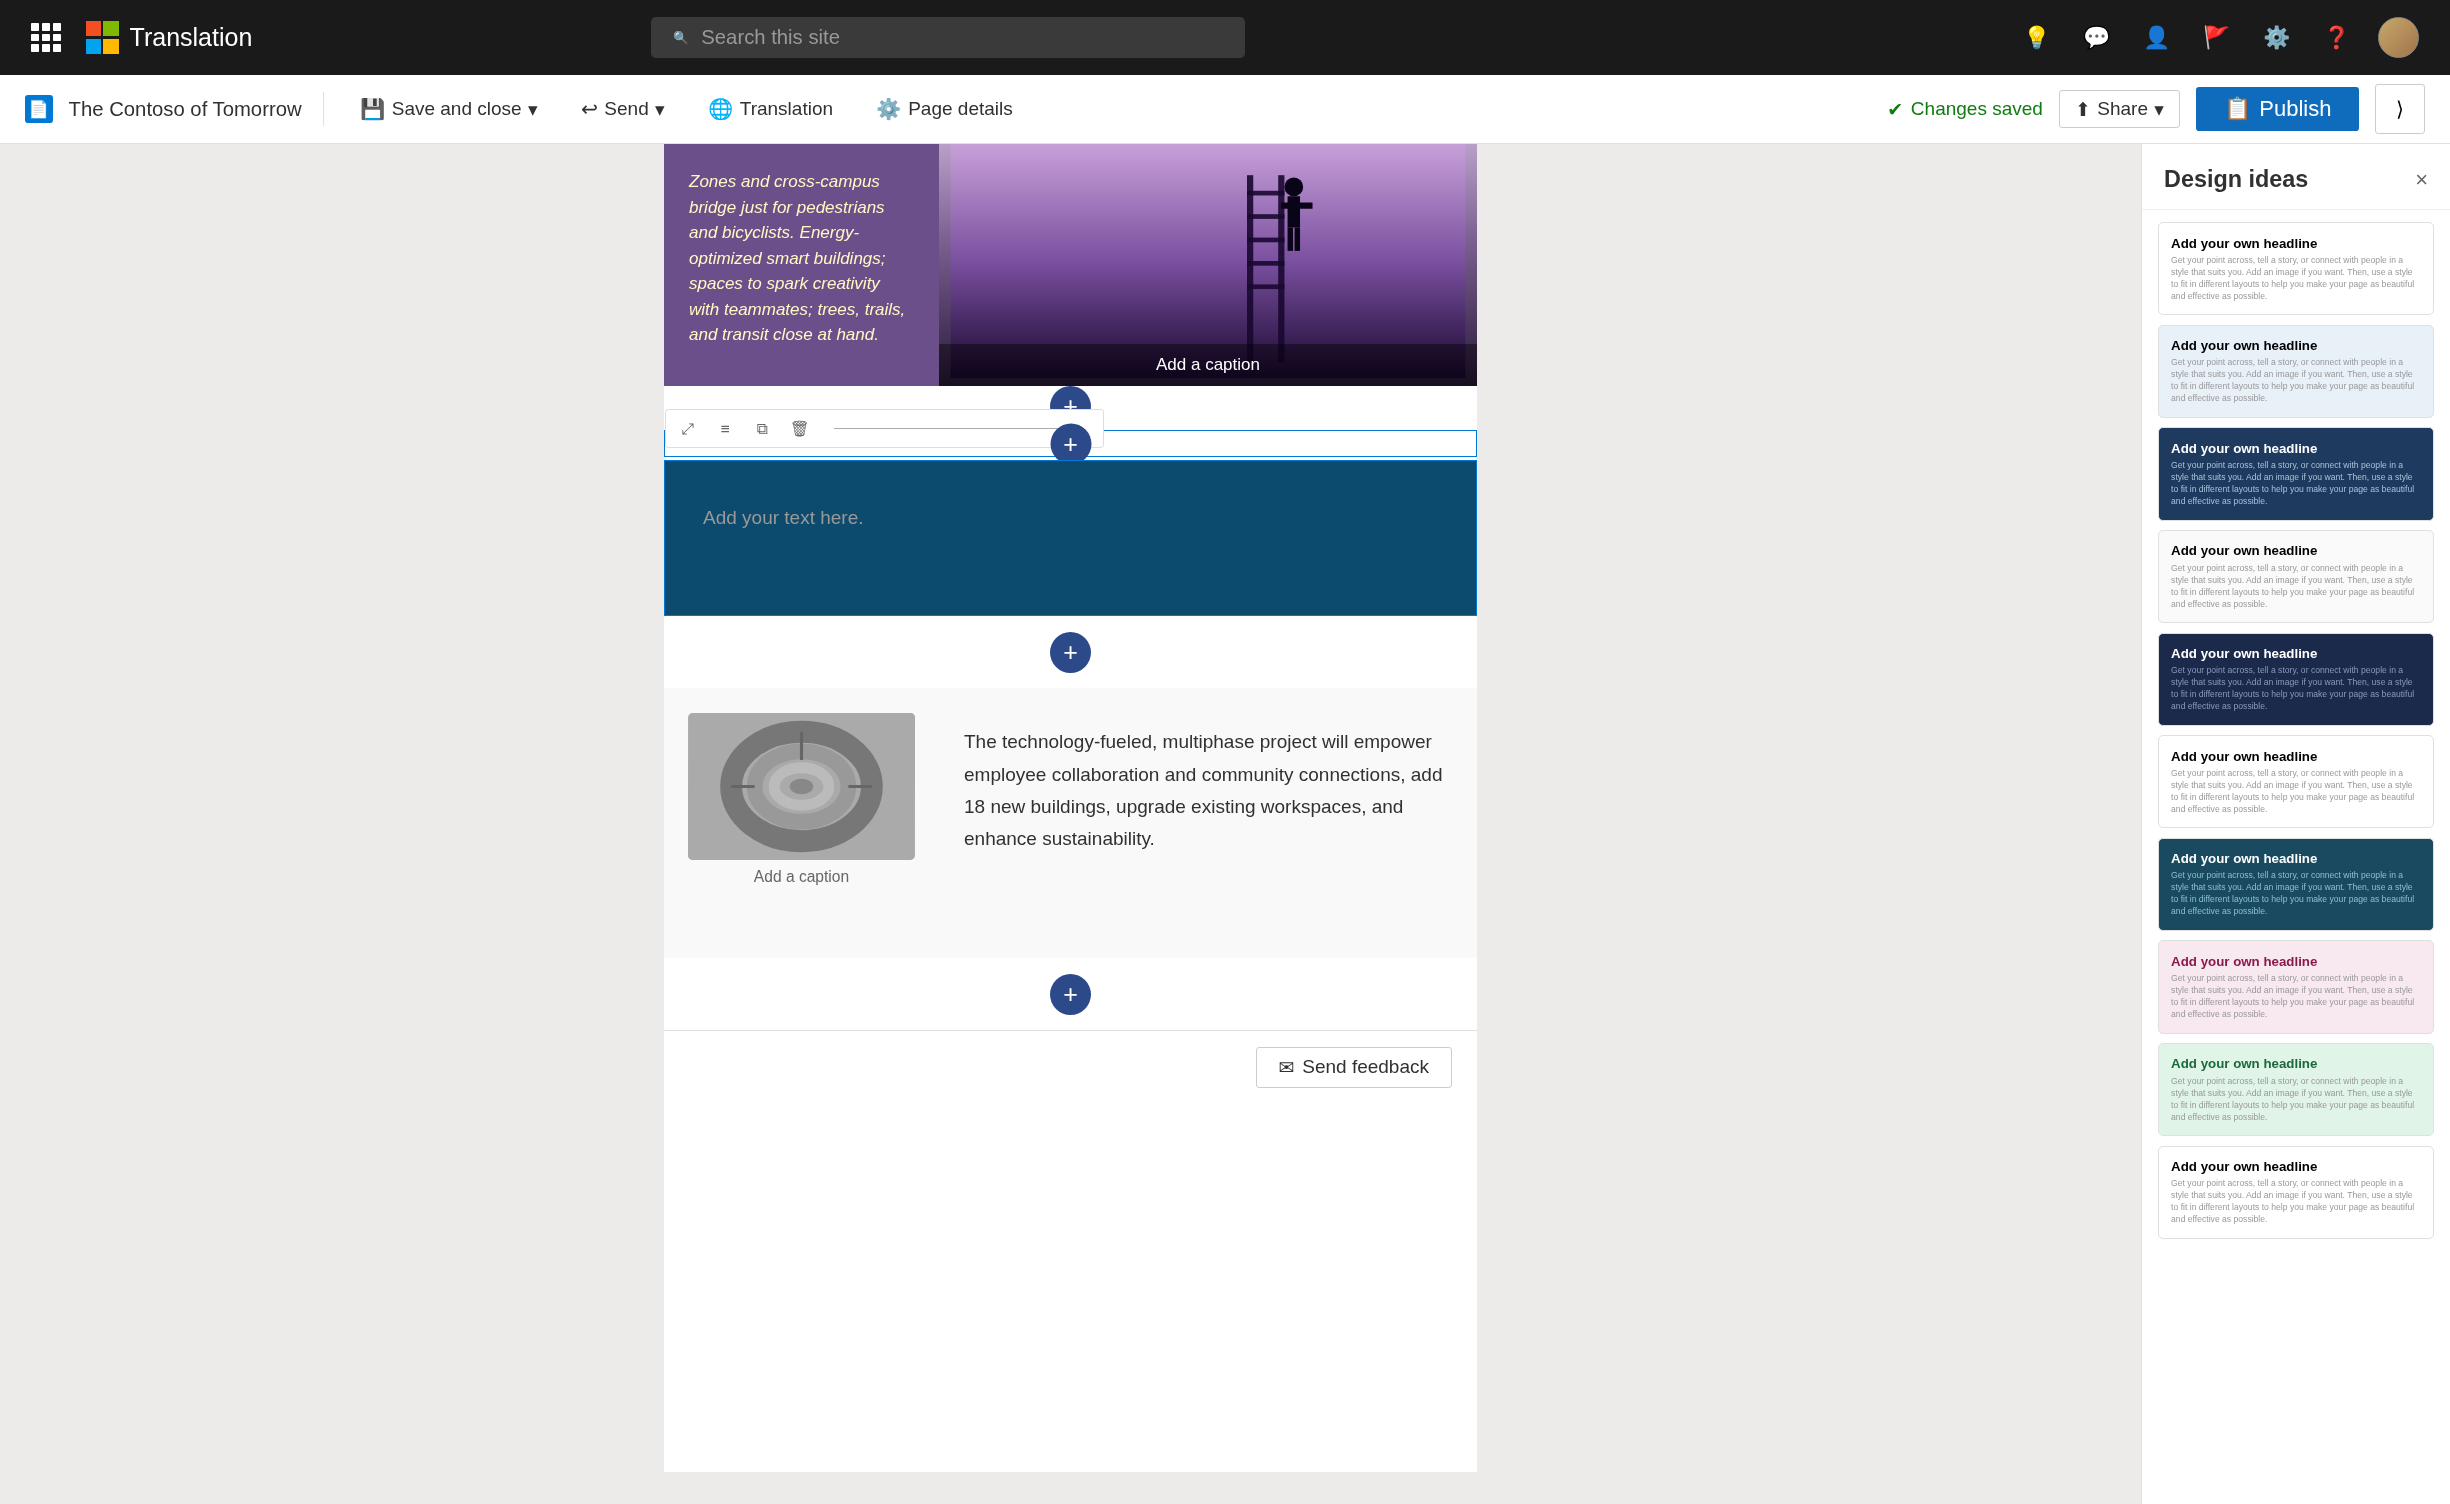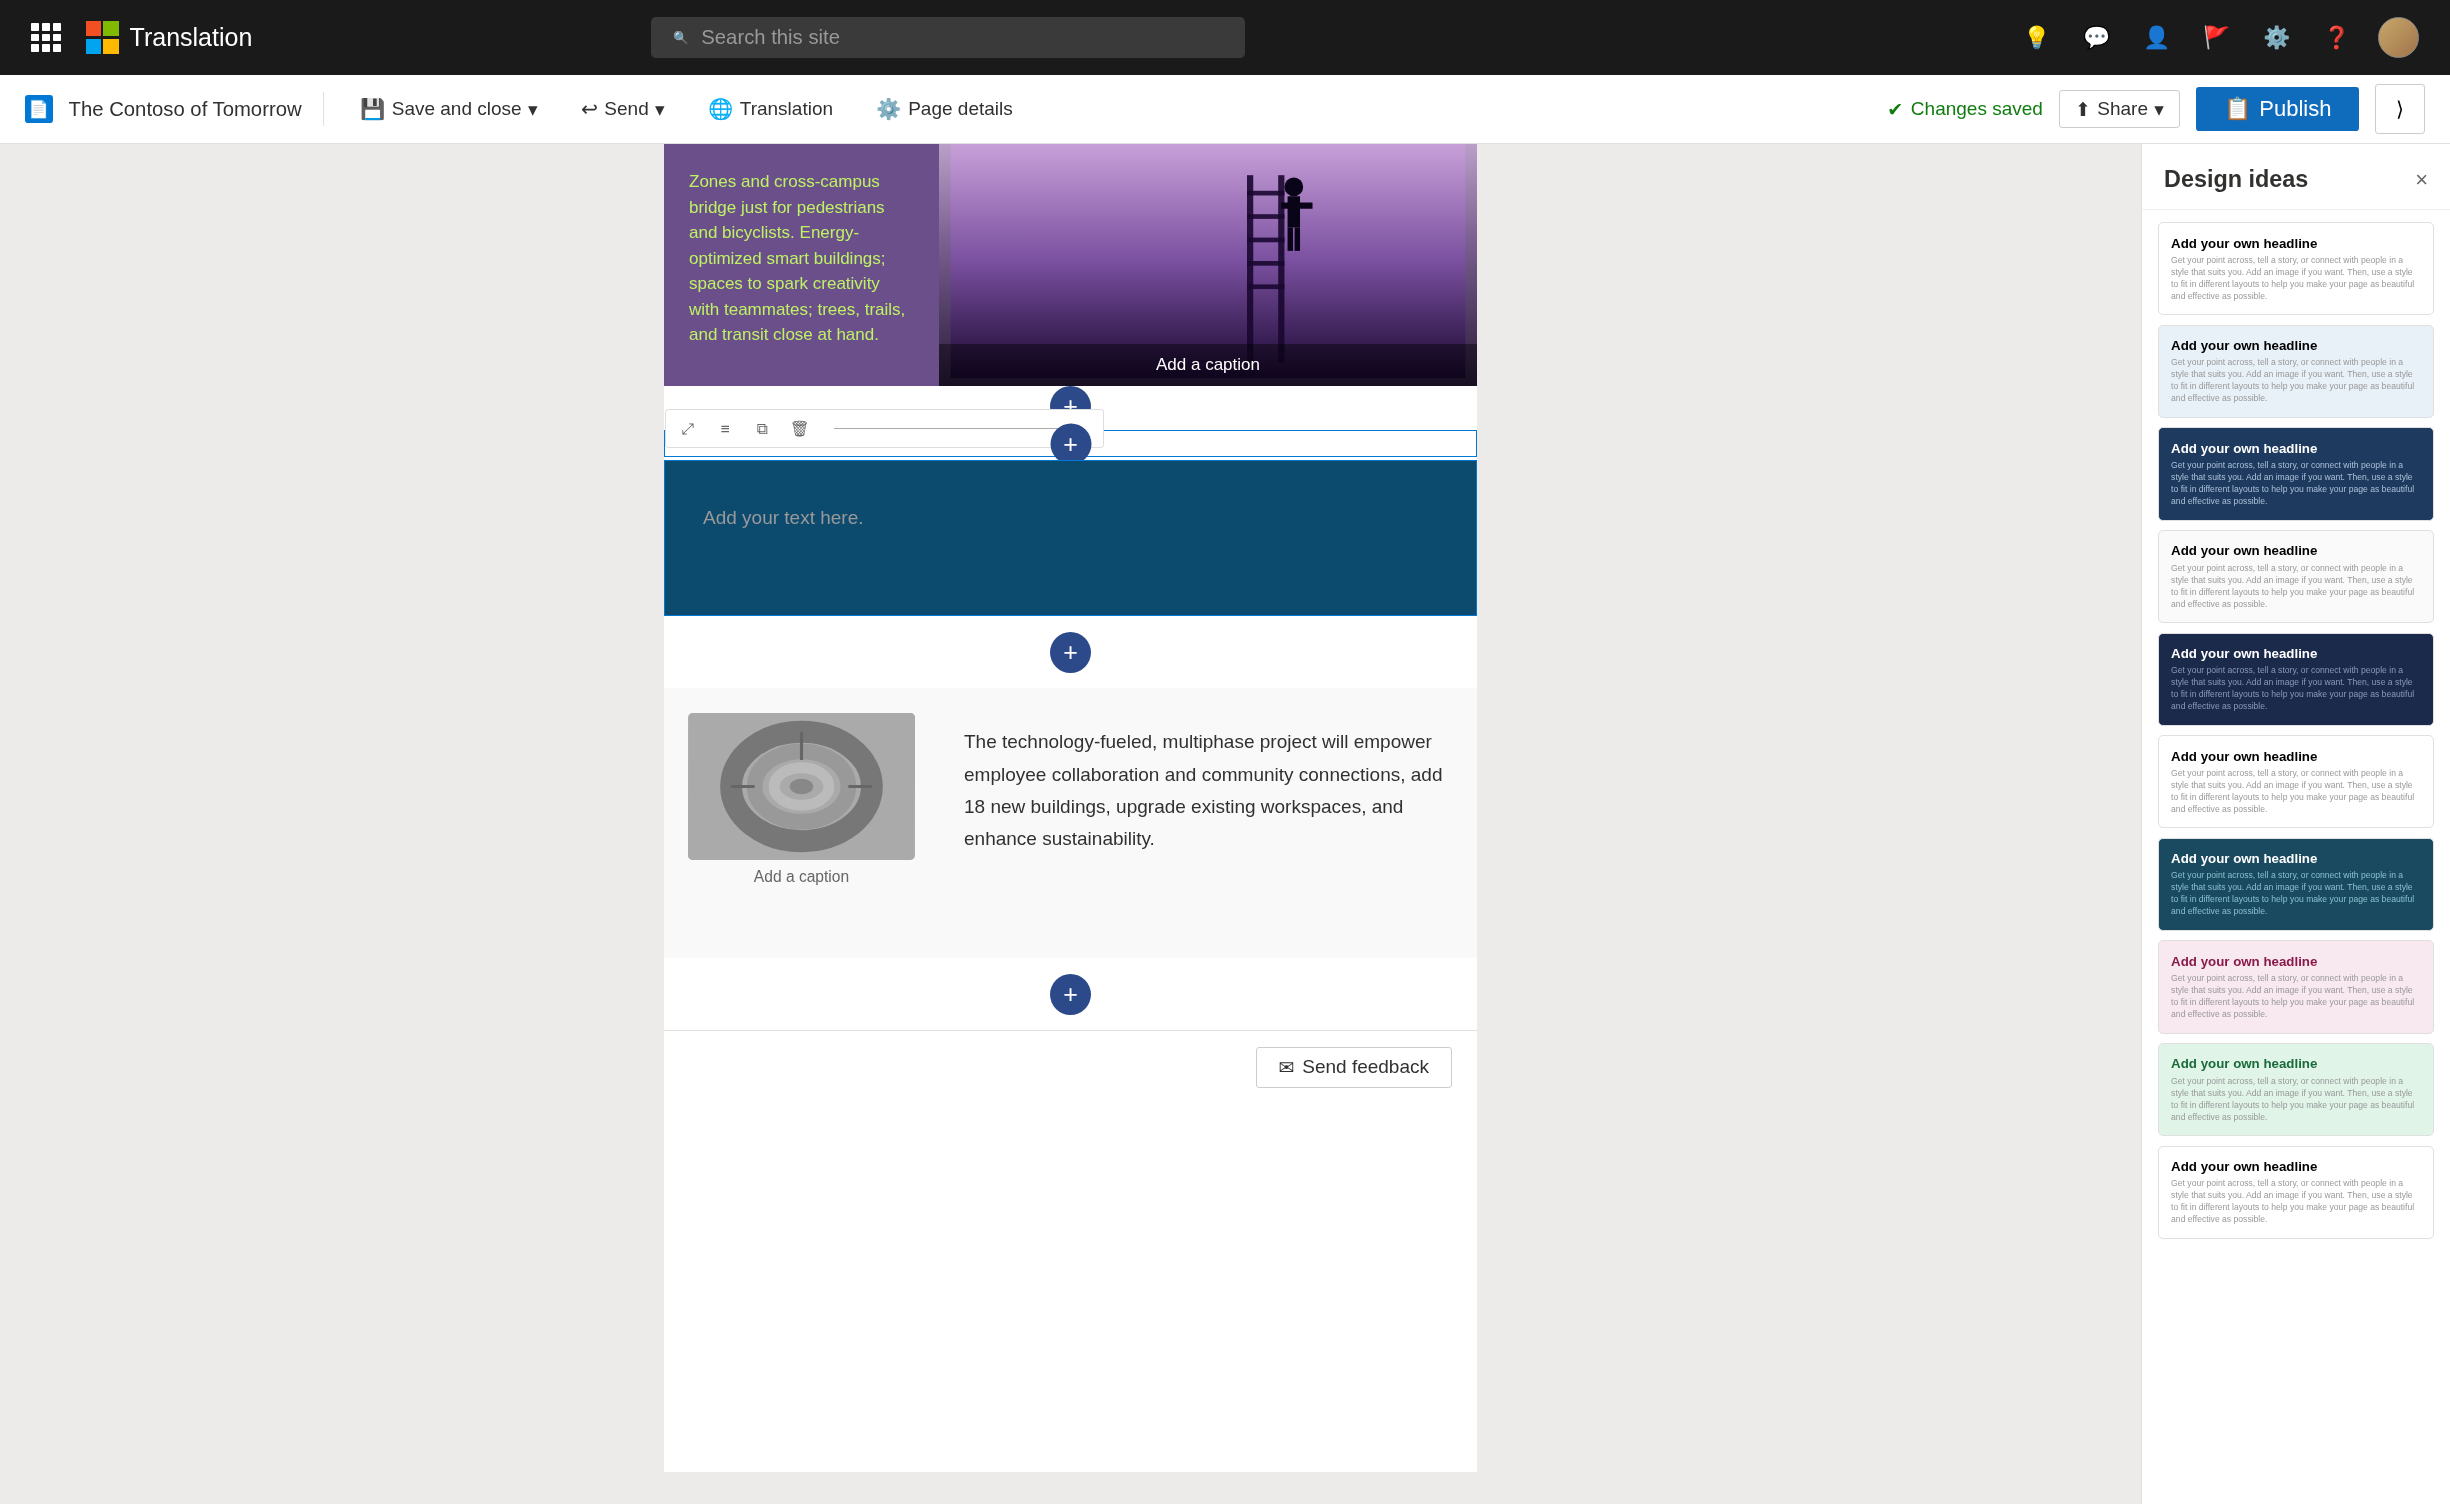--- a/index.html
+++ b/index.html
@@ -133,21 +133,22 @@
     
     .section-image-grid {
       display: grid;
       grid-template-columns: 275px 1fr;
       min-height: 242px;
       background: #fff;
     }
     .text-column {
       background: #6b4f8a;
       padding: 25px;
-      color: #bef264;
+      color: #fef9c3;
+      font-style: italic;
     }
     .text-column p { font-size: 17px; line-height: 1.5; }
     .image-column {
       background: linear-gradient(180deg, #b8a0c8 0%, #7a6090 40%, #2a1a3a 100%);
       position: relative;
       overflow: hidden;
       min-height: 219px;
     }
     .image-caption {
       background: rgba(0,0,0,0.4); color: #fff;

